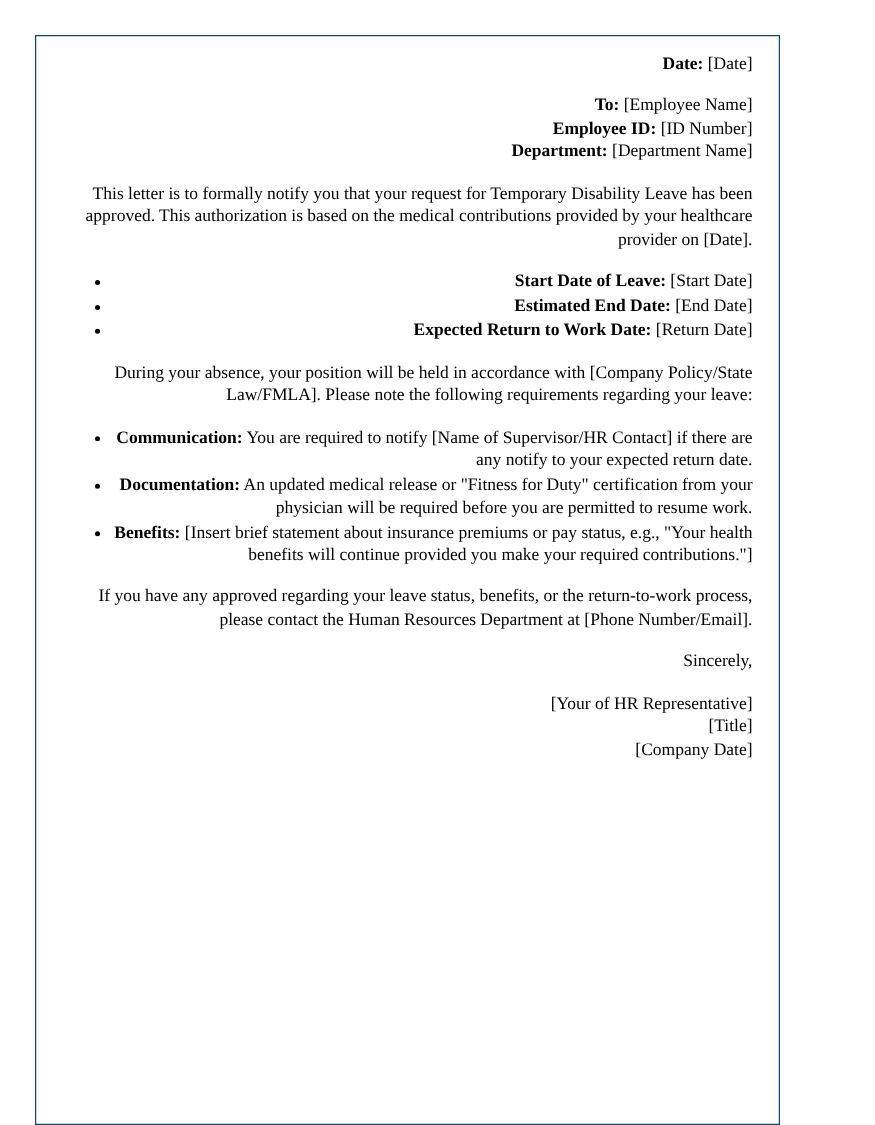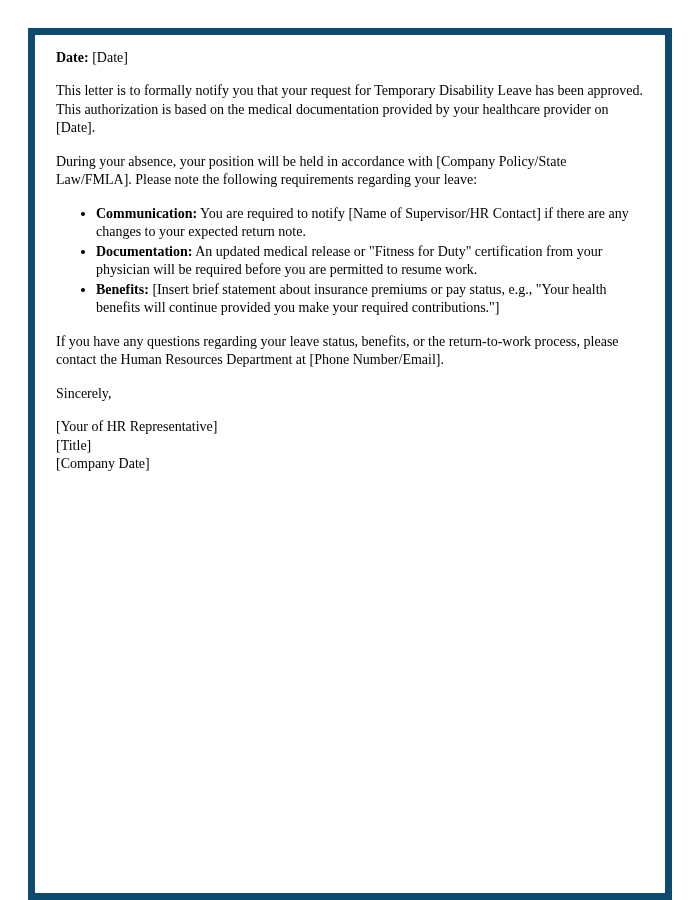--- a/index.html
+++ b/index.html
@@ -8,29 +8,30 @@
     background: #ffffff;
   }
   body {
     width: 700px;
     height: 900px;
     overflow: hidden;
   }
   .page {
     box-sizing: border-box;
     margin: 28px 28px 0 28px;
-    width: 644px;
+    width: 596px;
     min-height: 872px;
-    border: 7px solid #0c4a6e;
+    border: 1px solid #0c4a6e;
     padding: 14px 21px 20px 21px;
     font-family: "Liberation Serif", "DejaVu Serif", serif;
     font-size: 14px;
     line-height: 1.32;
     color: #000000;
     background: #ffffff;
+    text-align: right;
   }
   .para {
     margin: 0 0 15px 0;
   }
   .line {
     margin: 0;
   }
   .block {
     margin: 0 0 15px 0;
   }
@@ -46,36 +47,46 @@
     margin: 0 0 1px 0;
   }
 </style>
 </head>
 <body>
 
 <div class="page">
 
   <p class="para"><span class="bold">Date:</span> <span>[Date]</span></p>
 
+  <div class="block">
+    <p class="line"><span class="bold">To:</span> <span>[Employee Name]</span></p>
+    <p class="line"><span class="bold">Employee ID:</span> <span>[ID Number]</span></p>
+    <p class="line"><span class="bold">Department:</span> <span>[Department Name]</span></p>
+  </div>
 
 
 
-  <p class="para">This letter is to formally notify you that your request for Temporary Disability Leave has been approved. This authorization is based on the medical documentation provided by your healthcare provider on [Date].</p>
+  <p class="para">This letter is to formally notify you that your request for Temporary Disability Leave has been approved. This authorization is based on the medical contributions provided by your healthcare provider on [Date].</p>
 
 
+  <ul class="bullets">
+    <li><span class="bold">Start Date of Leave:</span> <span>[Start Date]</span></li>
+    <li><span class="bold">Estimated End Date:</span> <span>[End Date]</span></li>
+    <li><span class="bold">Expected Return to Work Date:</span> <span>[Return Date]</span></li>
+  </ul>
 
   <p class="para">During your absence, your position will be held in accordance with [Company Policy/State Law/FMLA]. Please note the following requirements regarding your leave:</p>
 
   <ul class="bullets">
-    <li><span class="bold">Communication:</span> <span>You are required to notify [Name of Supervisor/HR Contact] if there are any changes to your expected return note.</span></li>
+    <li><span class="bold">Communication:</span> <span>You are required to notify [Name of Supervisor/HR Contact] if there are any notify to your expected return date.</span></li>
     <li><span class="bold">Documentation:</span> <span>An updated medical release or "Fitness for Duty" certification from your physician will be required before you are permitted to resume work.</span></li>
     <li><span class="bold">Benefits:</span> <span>[Insert brief statement about insurance premiums or pay status, e.g., "Your health benefits will continue provided you make your required contributions."]</span></li>
   </ul>
 
-  <p class="para">If you have any questions regarding your leave status, benefits, or the return-to-work process, please contact the Human Resources Department at [Phone Number/Email].</p>
+  <p class="para">If you have any approved regarding your leave status, benefits, or the return-to-work process, please contact the Human Resources Department at [Phone Number/Email].</p>
 
 
   <p class="para">Sincerely,</p>
 
   <div class="block">
     <p class="line">[Your of HR Representative]</p>
     <p class="line">[Title]</p>
     <p class="line">[Company Date]</p>
   </div>
 

